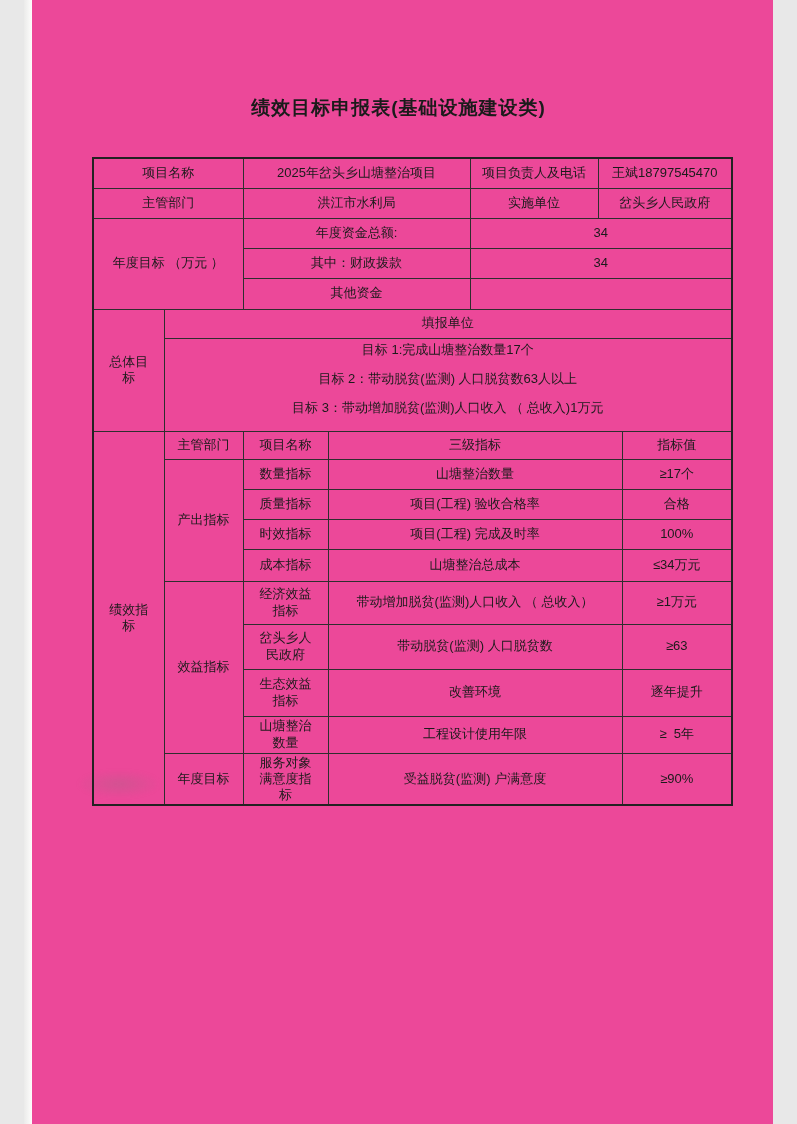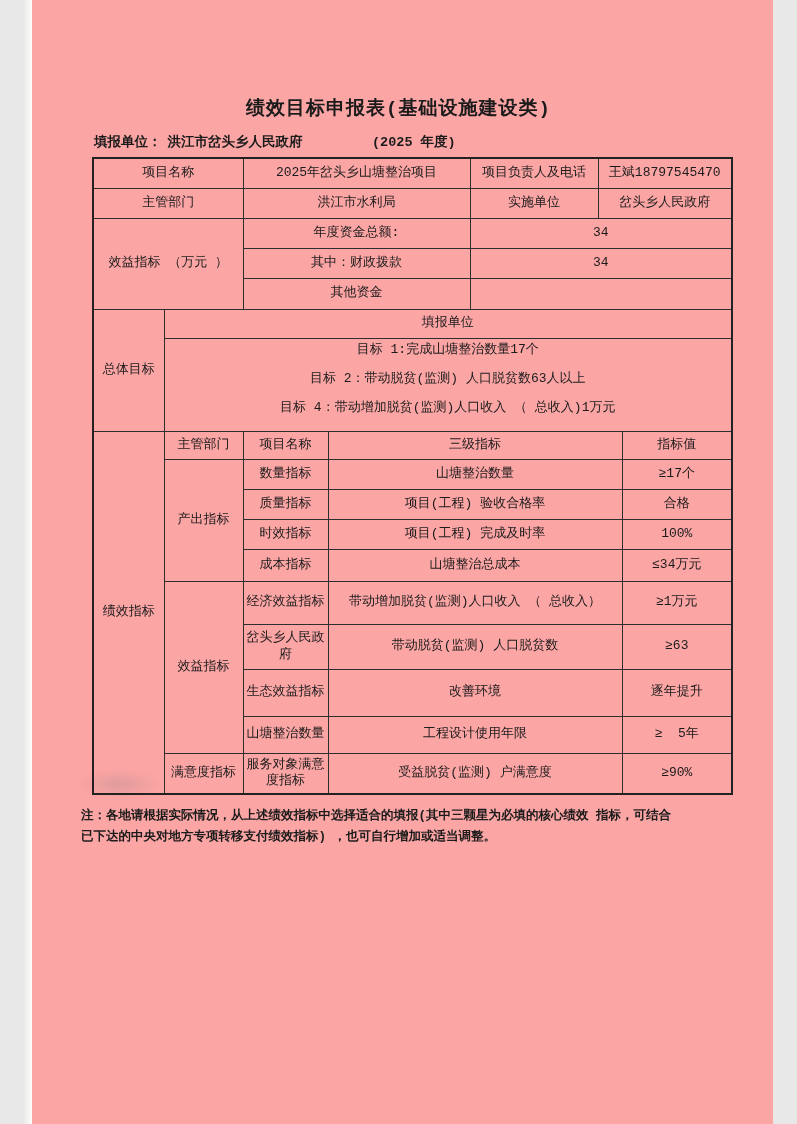--- a/index.html
+++ b/index.html
@@ -1,22 +1,22 @@
 <!DOCTYPE html>
 <html><head>
 <meta charset="utf-8">
 <style>
   html,body{margin:0;padding:0;background:#e8e8e8;}
   .page{
     position:relative;
     width:749px;height:1124px;
-    background:#fca5a5;
+    background:#ec4899;
     margin:0 auto;
     overflow:hidden;
-    font-family:Liberation Mono, monospace;
+    font-family:Liberation Sans, sans-serif;
     color:#1b1b1b;
   }
   .edge-shade{
     position:absolute;left:0;top:0;width:8px;height:100%;
     background:linear-gradient(to right,#ebebea,#fdfdfc);
   }
   .smudge{
     position:absolute;left:52px;top:770px;width:86px;height:28px;
     background:radial-gradient(ellipse at center,rgba(120,120,120,.22),rgba(120,120,120,0) 70%);
     filter:blur(2px);
@@ -34,21 +34,21 @@
   .unit-year{position:absolute;left:278px;top:0;}
   table.form{
     position:absolute;left:68px;top:157px;
     width:639px;
     border-collapse:collapse;
     table-layout:fixed;
     font-size:13px;
   }
   table.form td{
     border:1px solid #2e2e2e;
-    padding:1px 2px;
+    padding:1px 10px;
     text-align:center;
     vertical-align:middle;
     overflow:hidden;
     line-height:1.25;
   }
   table.form{border:2px solid #222;}
   td.left{text-align:left;padding-left:7px;}
   td.left8{text-align:left;padding-left:8px;}
   td.val{text-align:left;padding-left:7px;white-space:pre-wrap;}
   td.goals-cell{text-align:left;vertical-align:top;padding:10px 6px 4px 8px;}
@@ -60,24 +60,20 @@
 </style>
 </head>
 <body>
 
 <div class="page">
   <div class="edge-shade"></div>
   <div class="smudge"></div>
 
   <div class="doc-title">绩效目标申报表(基础设施建设类)</div>
 
-  <div class="unit-line">
-    <span>填报单位：</span><span class="unit-value">洪江市岔头乡人民政府</span>
-    <span class="unit-year">(2025 年度)</span>
-  </div>
 
   <table class="form">
     <colgroup>
       <col style="width:71px">
         <col style="width:79px">
         <col style="width:85px">
       <col style="width:142px">
         <col style="width:128px">
         <col style="width:24px">
         <col style="width:110px">
@@ -92,42 +88,42 @@
     </tr>
 
     <tr style="height:30px">
       <td colspan="2">主管部门</td>
       <td colspan="2">洪江市水利局</td>
       <td>实施单位</td>
       <td colspan="2">岔头乡人民政府</td>
     </tr>
 
     <tr style="height:30px">
-      <td colspan="2" rowspan="3">效益指标 （万元 ）</td>
+      <td colspan="2" rowspan="3">年度目标 （万元 ）</td>
       <td colspan="2">年度资金总额:</td>
       <td colspan="3">34</td>
     </tr>
     <tr style="height:30px">
       <td colspan="2">其中：财政拨款</td>
       <td colspan="3">34</td>
     </tr>
     <tr style="height:31px">
       <td colspan="2">其他资金</td>
       <td colspan="3"></td>
     </tr>
 
     <tr style="height:29px">
       <td rowspan="2">总体目标</td>
       <td colspan="6">填报单位</td>
     </tr>
     <tr style="height:93px">
       <td colspan="6" class="goals-cell">
         <div class="goal-line">目标 1:完成山塘整治数量17个</div>
         <div class="goal-line">目标 2：带动脱贫(监测) 人口脱贫数63人以上</div>
-        <div class="goal-line">目标 4：带动增加脱贫(监测)人口收入 （ 总收入)1万元</div>
+        <div class="goal-line">目标 3：带动增加脱贫(监测)人口收入 （ 总收入)1万元</div>
       </td>
     </tr>
 
     <tr style="height:28px">
       <td rowspan="10">绩效指标</td>
       <td class="left8">主管部门</td>
       <td class="left8">项目名称</td>
       <td colspan="3" class="left">三级指标</td>
       <td class="left">指标值</td>
     </tr>
@@ -170,25 +166,21 @@
       <td colspan="3" class="left">改善环境</td>
       <td class="val">逐年提升</td>
     </tr>
     <tr style="height:37px">
       <td class="left8">山塘整治数量</td>
       <td colspan="3" class="left">工程设计使用年限</td>
       <td class="val">≥  5年</td>
     </tr>
 
     <tr style="height:41px">
-      <td class="left8">满意度指标</td>
+      <td class="left8">年度目标</td>
       <td>服务对象满意度指标</td>
       <td colspan="3" class="left">受益脱贫(监测) 户满意度</td>
       <td class="val">≥90%</td>
     </tr>
   </tbody>
     </table>
 
-  <div class="note">
-    <div>注：各地请根据实际情况，从上述绩效指标中选择适合的填报(其中三颗星为必填的核心绩效 指标，可结合</div>
-    <div>已下达的中央对地方专项转移支付绩效指标) ，也可自行增加或适当调整。</div>
-  </div>
 </div>
 
 </body></html>

